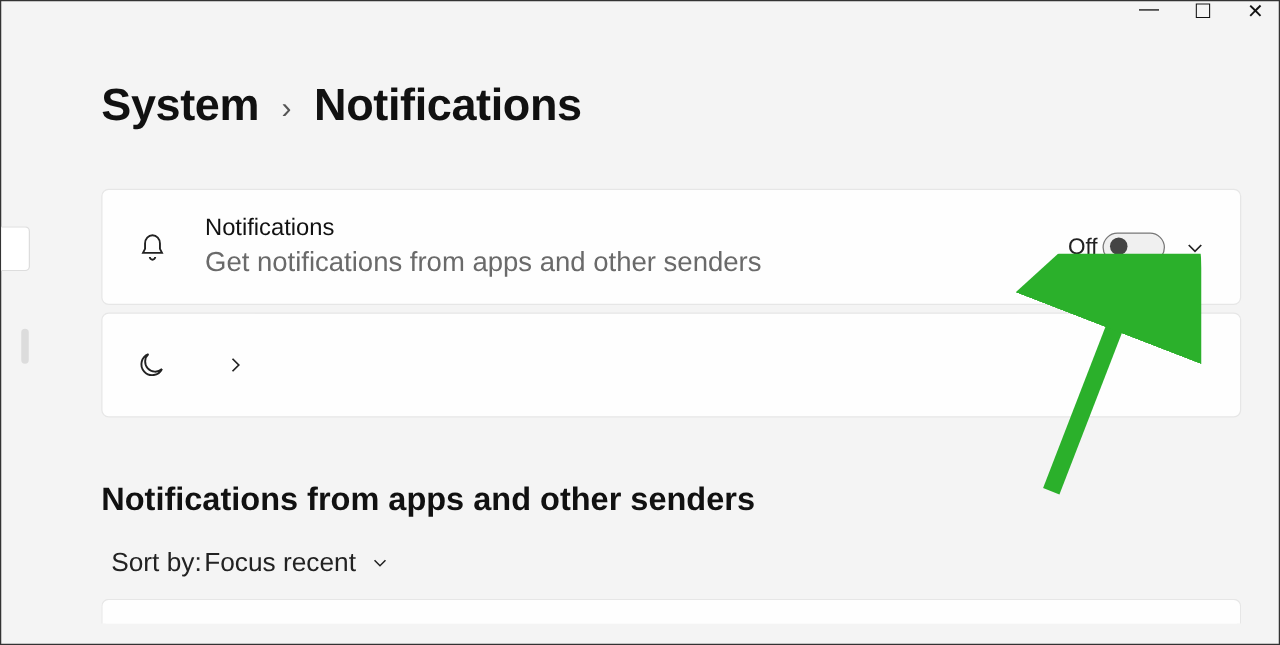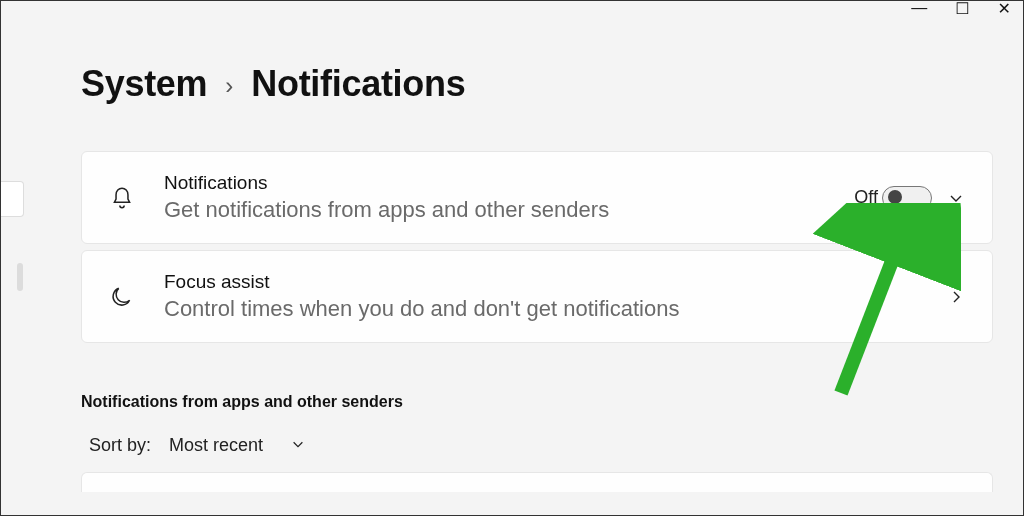--- a/index.html
+++ b/index.html
@@ -111,34 +111,34 @@
     .chevron {
       margin-left: 14px;
       width: 20px;
       height: 20px;
       display: flex;
       align-items: center;
       justify-content: center;
       color: #222;
     }
     .section-heading {
-      font-size: 16px;
+      font-size: 26px;
       font-weight: 600;
       color: #111;
       margin-top: 50px;
       margin-bottom: 24px;
     }
     .sort-row {
-      font-size: 18px;
+      font-size: 21px;
       color: #222;
       margin-left: 8px;
       margin-bottom: 16px;
       display: flex;
       align-items: center;
-      gap: 18px;
+      gap: 2px;
     }
     .sort-value {
       font-weight: 400;
     }
     .sort-chevron {
       margin-left: 10px;
     }
     .left-tab {
       position: absolute;
       left: -1px;
@@ -217,36 +217,32 @@
       </svg>
     </div>
   </div>
 
   <div class="card">
     <div class="card-icon">
       <svg width="26" height="26" viewBox="0 0 24 24" fill="none" stroke="#222" stroke-width="1.4">
         <path d="M19 15 A8 8 0 1 1 9 4 A6.5 6.5 0 0 0 19 15 Z"></path>
       </svg>
     </div>
-    <div class="card-text">
-      <div class="card-title">Focus assist</div>
-      <div class="card-subtitle">Control times when you do and don't get notifications</div>
-    </div>
     <div class="chevron">
       <svg width="16" height="16" viewBox="0 0 16 16" fill="none" stroke="#222" stroke-width="1.4">
         <path d="M6 3 L11 8 L6 13"></path>
       </svg>
     </div>
   </div>
 
   <div class="section-heading">Notifications from apps and other senders</div>
 
   <div class="sort-row">
     <span>Sort by: </span>
-    <span class="sort-value">Most recent</span>
+    <span class="sort-value">Focus recent</span>
     <span class="sort-chevron">
       <svg width="14" height="14" viewBox="0 0 16 16" fill="none" stroke="#222" stroke-width="1.4">
         <path d="M3 6 L8 11 L13 6"></path>
       </svg>
     </span>
   </div>
 
   <div class="partial-card"></div>
 
 </div>

